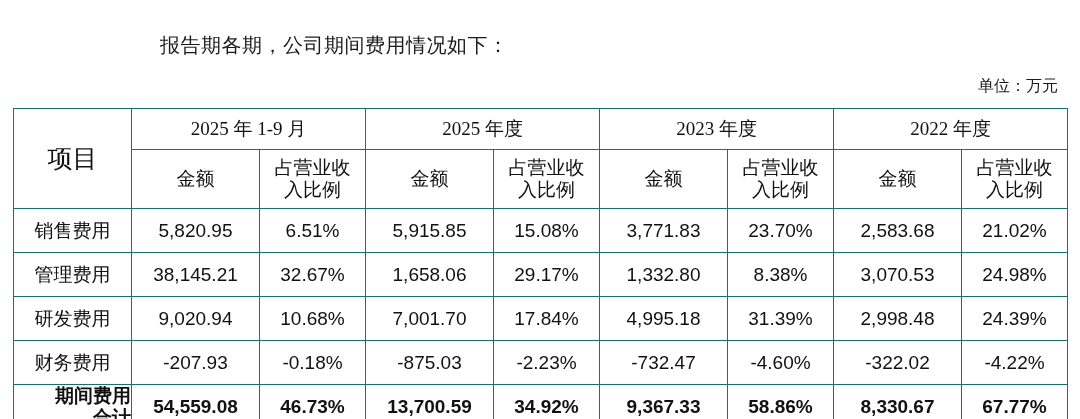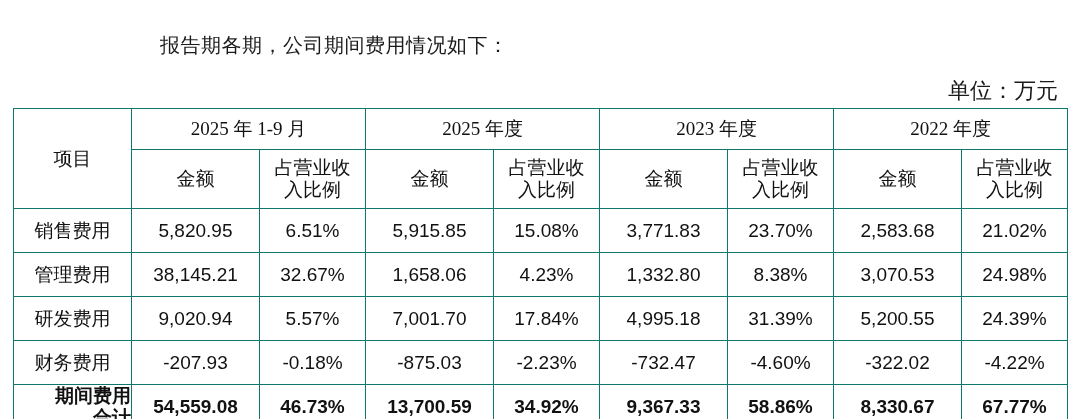--- a/index.html
+++ b/index.html
@@ -27,21 +27,21 @@
     top: 8px;
     font-size: 20px;
     letter-spacing: 0.5px;
     color: #1a1a1a;
     white-space: nowrap;
   }
   .unit {
     position: absolute;
     right: 22px;
     top: 52px;
-    font-size: 22px;
+    font-size: 16px;
     color: #1a1a1a;
     white-space: nowrap;
   }
   .table-wrap {
     position: absolute;
     left: 13px;
     top: 84px;
     width: 1054px;
   }
   table.fin {
@@ -64,21 +64,21 @@
     font-size: 19px;
   }
   .hdr-sub {
     height: 58px;
     font-weight: bold;
     font-size: 19px;
     line-height: 1.18;
   }
   .item-head {
     font-weight: bold;
-    font-size: 19px;
+    font-size: 25px;
   }
   td.label {
     text-align: left;
     padding-left: 10px;
     font-size: 19px;
     height: 43px;
   }
   td.num {
     text-align: right;
     padding-right: 12px;
@@ -169,35 +169,35 @@
           <td class="num">3,771.83</td>
           <td class="num">23.70%</td>
           <td class="num">2,583.68</td>
           <td class="num">21.02%</td>
         </tr>
         <tr>
           <td class="label">管理费用</td>
           <td class="num">38,145.21</td>
           <td class="num">32.67%</td>
           <td class="num">1,658.06</td>
-          <td class="num">4.23%</td>
+          <td class="num">29.17%</td>
           <td class="num">1,332.80</td>
           <td class="num">8.38%</td>
           <td class="num">3,070.53</td>
           <td class="num">24.98%</td>
         </tr>
         <tr>
           <td class="label">研发费用</td>
           <td class="num">9,020.94</td>
-          <td class="num">5.57%</td>
+          <td class="num">10.68%</td>
           <td class="num">7,001.70</td>
           <td class="num">17.84%</td>
           <td class="num">4,995.18</td>
           <td class="num">31.39%</td>
-          <td class="num">5,200.55</td>
+          <td class="num">2,998.48</td>
           <td class="num">24.39%</td>
         </tr>
         <tr>
           <td class="label">财务费用</td>
           <td class="num">-207.93</td>
           <td class="num">-0.18%</td>
           <td class="num">-875.03</td>
           <td class="num">-2.23%</td>
           <td class="num">-732.47</td>
           <td class="num">-4.60%</td>

